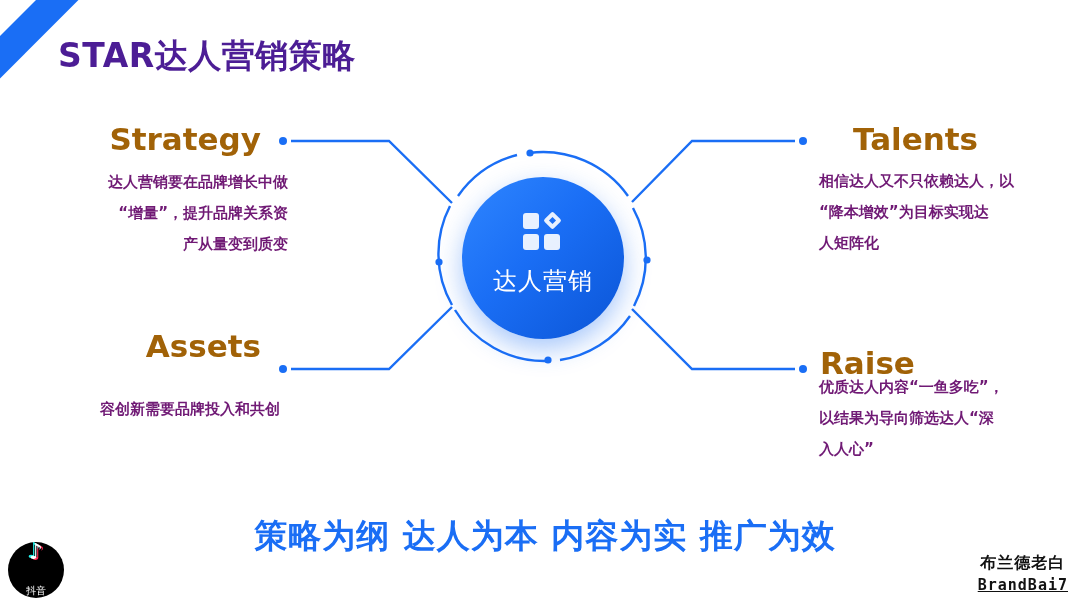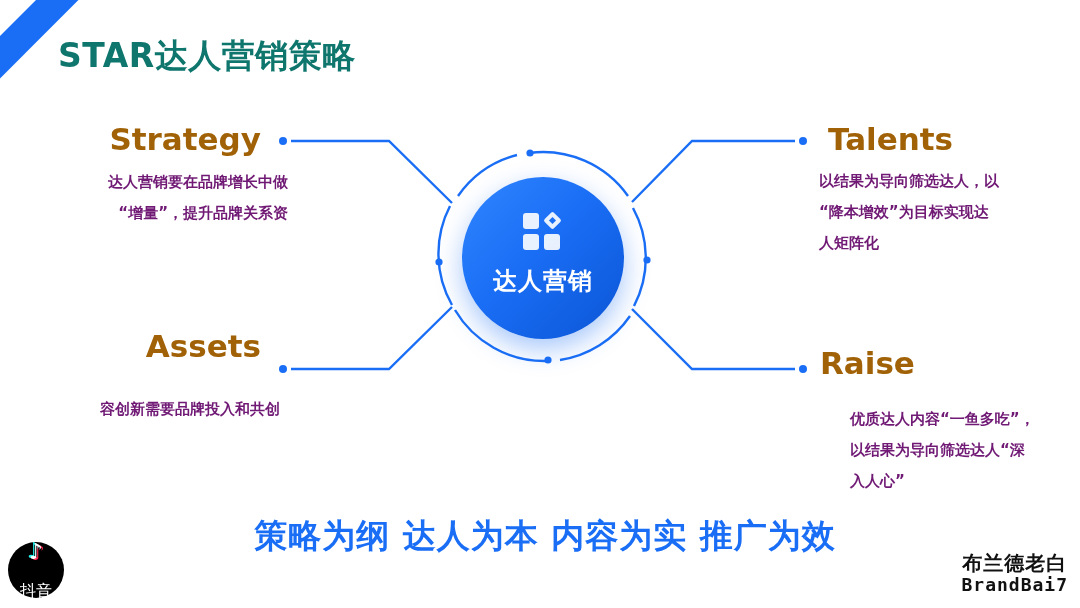--- a/index.html
+++ b/index.html
@@ -8,21 +8,21 @@
     background: #ffffff;
     font-family: "DejaVu Sans", "Liberation Sans", sans-serif;
   }
   .corner-stripe {
     position: absolute; left: -40px; top: -20px; width: 30px; height: 130px;
     background: #1a6ef5; transform: rotate(45deg); transform-origin: 0 0;
     left: 58px; top: -22px;
   }
   .page-title {
     position: absolute; left: 58px; top: 34px;
-    font-size: 33px; font-weight: bold; color: #0f766e; letter-spacing: 0.5px;
+    font-size: 33px; font-weight: bold; color: #4c1d95; letter-spacing: 0.5px;
   }
   .diagram { position: absolute; left: 0; top: 0; width: 1080px; height: 608px; }
   .heading {
     position: absolute; font-size: 31px; font-weight: bold; color: #a16207;
     font-family: "DejaVu Sans", sans-serif; line-height: 1;
   }
   .desc {
     position: absolute; font-size: 15px; font-weight: bold; color: #701a75;
     line-height: 31px;
   }
@@ -31,36 +31,36 @@
   .center-circle {
     position: absolute; left: 462px; top: 177px; width: 162px; height: 162px;
     border-radius: 50%;
     background: linear-gradient(135deg, #2f86ff 0%, #1a6ef5 45%, #0b55d6 100%);
     box-shadow: 0 10px 26px rgba(26,110,245,0.38);
     display: flex; flex-direction: column; align-items: center; justify-content: center;
   }
   .center-icon { width: 40px; height: 40px; position: relative; margin-top: -6px; margin-bottom: 12px; }
   .center-icon .sq { position: absolute; width: 16px; height: 16px; background: rgba(255,255,255,0.9); border-radius: 3px; }
   .center-icon .dia { position: absolute; width: 13px; height: 13px; border: 4px solid rgba(255,255,255,0.9); border-radius: 2px; transform: rotate(45deg); left: 23px; top: 1px; box-sizing: border-box; }
-  .center-label { color: #fff; font-size: 24px; font-weight: bold; letter-spacing: 1px; }
+  .center-label { color: #fff; font-size: 24px; font-weight: normal; letter-spacing: 1px; }
   .slogan {
     position: absolute; left: 0; width: 1090px; top: 514px; text-align: center;
     font-size: 33px; font-weight: bold; color: #1a6ef5; letter-spacing: 1px;
   }
   .douyin {
     position: absolute; left: 8px; top: 542px; width: 56px; height: 56px; border-radius: 50%;
     background: #000; color: #fff; display: flex; flex-direction: column; align-items: center; justify-content: center;
   }
   .douyin .note { font-size: 22px; font-weight: bold; line-height: 22px; color: #fff; text-shadow: -2px -1px 0 #25f4ee, 2px 1px 0 #fe2c55; margin-top: -2px; }
-  .douyin .dy-label { font-size: 16px; line-height: 14px; margin-top: 21px; }
+  .douyin .dy-label { font-size: 10px; line-height: 14px; margin-top: 21px; }
   .brand {
     position: absolute; right: 12px; top: 552px; text-align: center; color: #111;
   }
-  .brand .cn { font-size: 20px; font-weight: bold; letter-spacing: 1px; line-height: 22px; }
-  .brand .en { font-family: "DejaVu Sans Mono", monospace; font-size: 18px; font-weight: bold; letter-spacing: 1px; line-height: 22px; }
+  .brand .cn { font-size: 16px; font-weight: bold; letter-spacing: 1px; line-height: 22px; }
+  .brand .en { font-family: "DejaVu Sans Mono", monospace; font-size: 15px; font-weight: bold; letter-spacing: 1px; line-height: 22px; text-decoration: underline; }
 </style>
 </head>
 <body>
 
 <div class="corner-stripe"></div>
 <div class="page-title">STAR达人营销策略</div>
 
 <svg class="diagram" width="1080" height="608" viewBox="0 0 1080 608">
   <g fill="none" stroke="#1a6ef5" stroke-width="2.4">
 
@@ -95,36 +95,37 @@
     <div class="sq" style="left:0;top:21px;"></div>
     <div class="sq" style="left:21px;top:21px;"></div>
   </div>
   <div class="center-label">达人营销</div>
 </div>
 
 <div class="heading" style="right:819px; top:124px;">Strategy</div>
 <div class="desc right" style="right:792px; top:167px;">
   <p>达人营销要在品牌增长中做</p>
   <p>“增量”，提升品牌关系资</p>
+  <p>产从量变到质变</p>
 </div>
 
-<div class="heading" style="left:828px; top:124px;text-align:right;">Talents</div>
+<div class="heading" style="left:853px; top:124px;text-align:right;">Talents</div>
 <div class="desc" style="left:819px; top:166px;">
-  <p>以结果为导向筛选达人，以</p>
+  <p>相信达人又不只依赖达人，以</p>
   <p>“降本增效”为目标实现达</p>
   <p>人矩阵化</p>
 </div>
 
 <div class="heading" style="right:819px; top:331px;">Assets</div>
 <div class="desc right" style="right:800px; top:394px;">
   <p>容创新需要品牌投入和共创</p>
 </div>
 
 <div class="heading" style="left:820px; top:348px;">Raise</div>
-<div class="desc" style="left:819px; top:404px;margin-left:31px;">
+<div class="desc" style="left:819px; top:372px;">
   <p>优质达人内容“一鱼多吃”，</p>
   <p>以结果为导向筛选达人“深</p>
   <p>入人心”</p>
 </div>
 
 <div class="slogan">策略为纲 达人为本 内容为实 推广为效</div>
 
 <div class="douyin">
   <span class="note">♪</span>
   <span class="dy-label">抖音</span>

